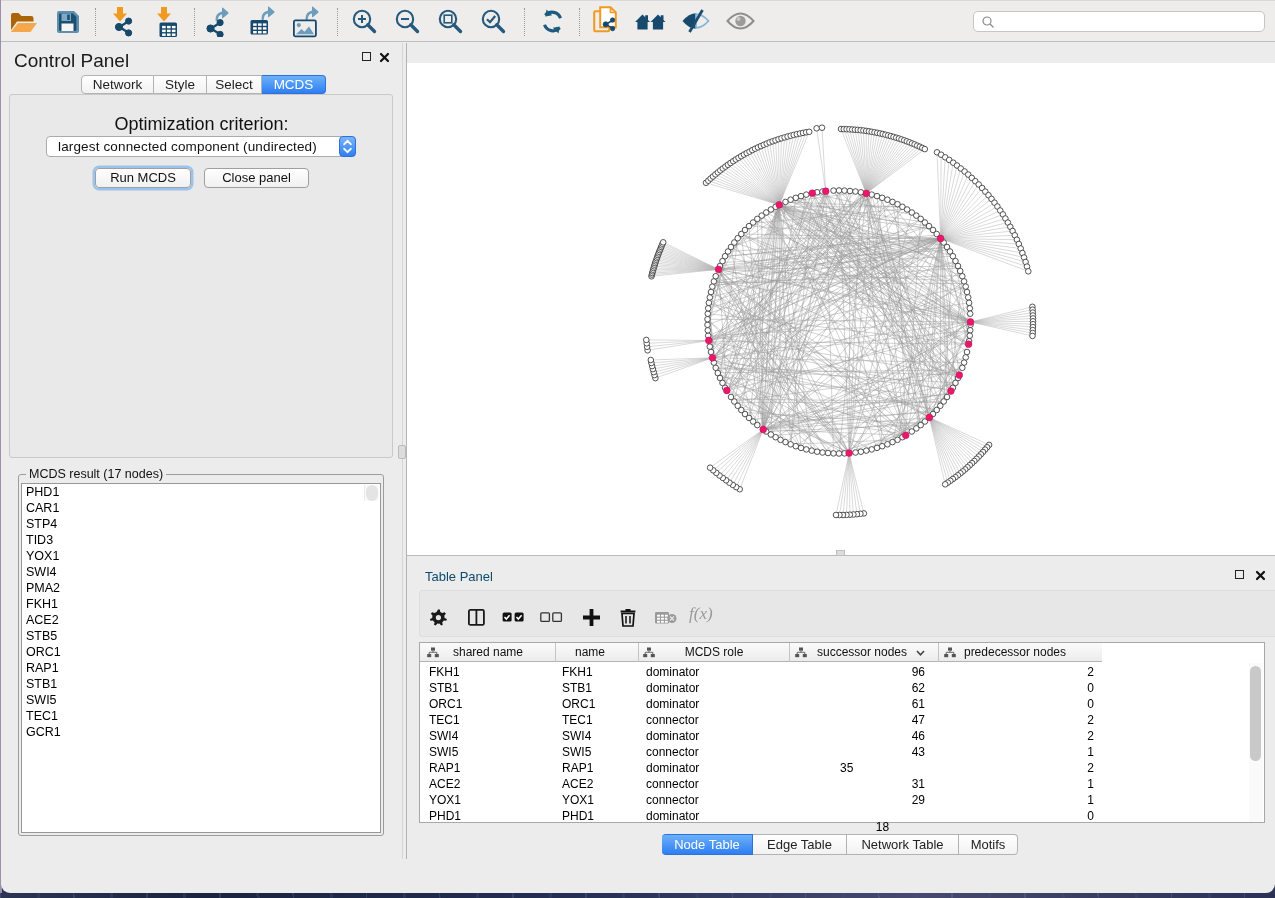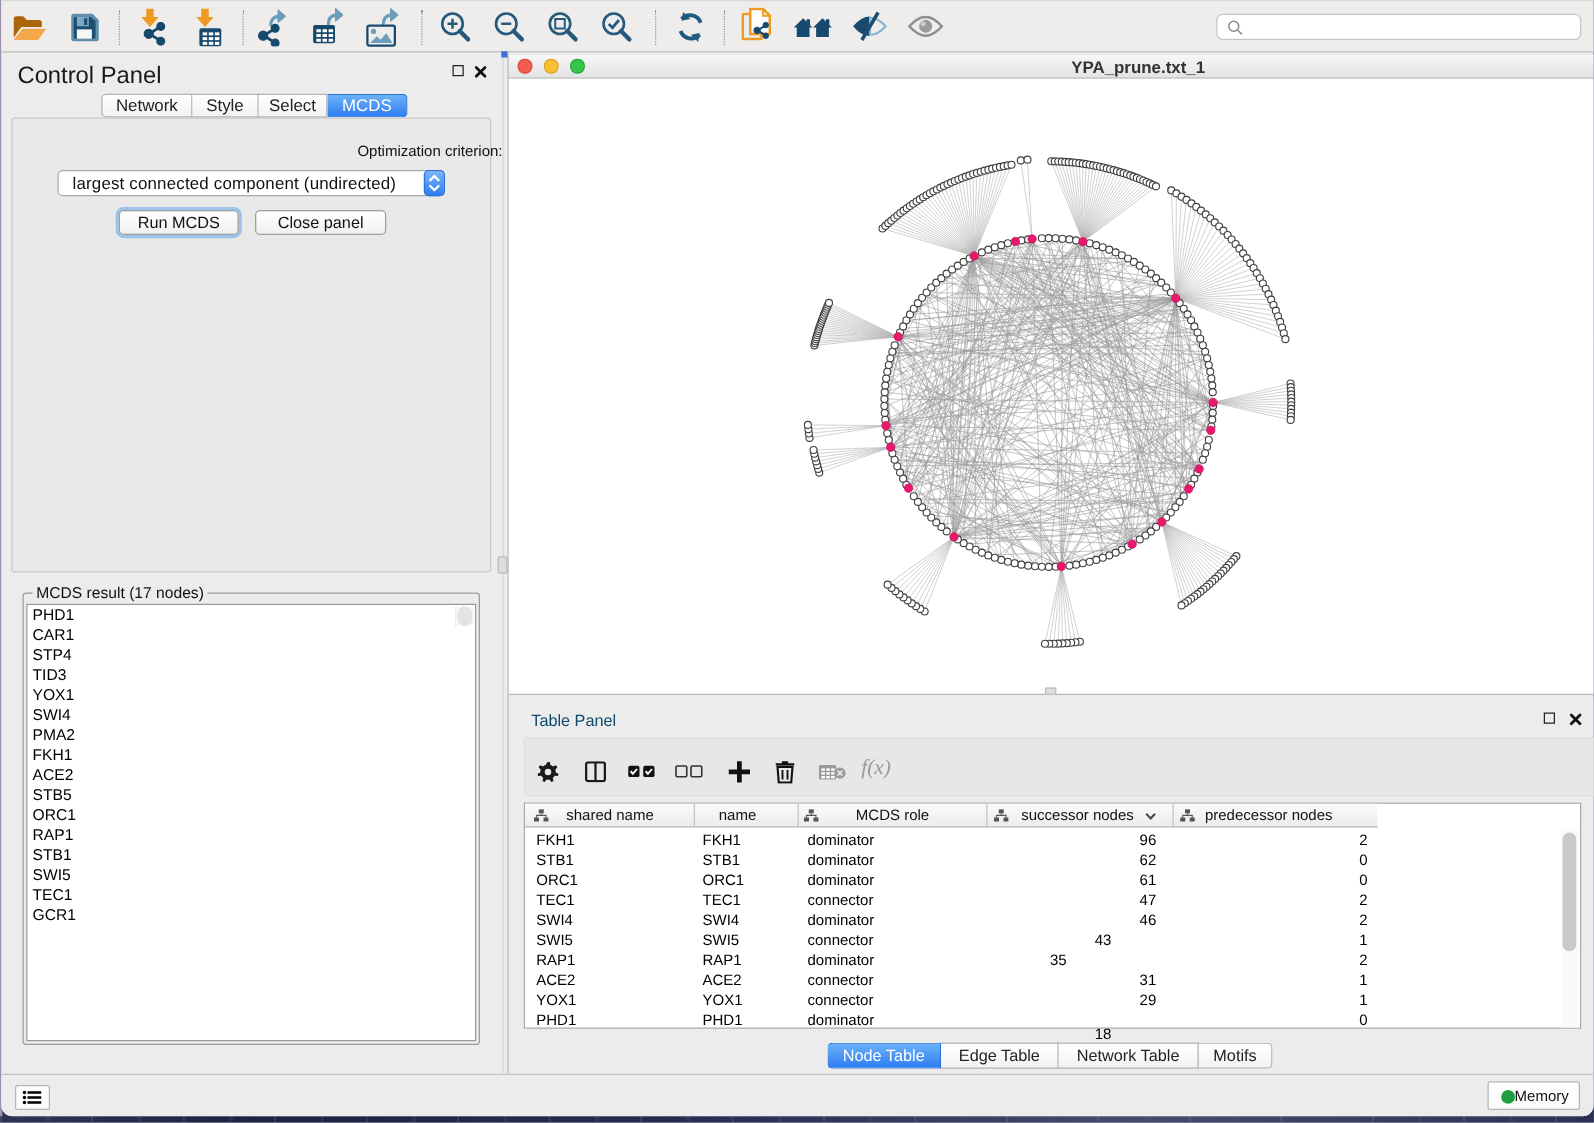--- a/index.html
+++ b/index.html
@@ -17,21 +17,21 @@
 .wicon{position:absolute;width:8.5px;height:8.5px;border:1.3px solid #222}
 
 .tabrow{position:absolute;height:19px;display:flex}
 .tab{height:19px;border:1px solid #b3b3b3;border-left:none;background:linear-gradient(#ffffff,#f2f2f2);
 color:#222;font-size:13.5px;display:flex;align-items:center;justify-content:center}
 .tab.first{border-left:1px solid #b3b3b3;border-radius:4px 0 0 4px}
 .tab.last{border-radius:0 4px 4px 0}
 .tab.sel{background:linear-gradient(#6cb1f8,#2e7ef3);border-color:#2c72dd;color:#fff}
 
 #cpanel{position:absolute;left:8px;top:94px;width:384px;height:364px;background:#e9e9e9;border:1px solid #c9c9c9;border-radius:3px}
-#optlbl{position:absolute;left:0;top:114px;width:401px;text-align:right;font-size:12px;color:#111}
+#optlbl{position:absolute;left:0;top:114px;width:401px;text-align:center;font-size:18px;color:#111}
 #dd{position:absolute;left:45px;top:136px;width:310px;height:21px;background:#fff;border:1px solid #ababab;border-radius:4px;font-size:13.5px;color:#111;line-height:19px;padding-left:11px;letter-spacing:0.15px}
 #ddstep{position:absolute;right:-1px;top:-1px;width:17px;height:21px;border-radius:4px;background:linear-gradient(#7db5f9,#2e7ef3);border:1px solid #2c72dd}
 .btn{position:absolute;height:20px;background:linear-gradient(#ffffff,#f0f0f0);border:1px solid #9f9f9f;border-radius:4px;
 font-size:13px;color:#111;text-align:center;line-height:18px}
 
 #grp{position:absolute;left:17px;top:474px;width:366px;height:362px;border:1px solid #9c9c9c;border-radius:3px}
 #grplbl{position:absolute;left:25px;top:467px;background:#ececec;padding:0 3px;font-size:12.5px;color:#111}
 #list{position:absolute;left:2px;top:8px;width:360px;height:350px;background:#fff;border:1px solid #989898;font-size:12.5px;color:#000}
 #list div{height:16px;line-height:16px;padding-left:4px}
 #lsb{position:absolute;right:1px;top:1px;width:15px;height:348px;background:#fafafa;border-left:1px solid #ececec}
@@ -244,27 +244,20 @@
         <div>TEC1</div>
         <div>GCR1</div>
         <div id="lsb">
           <div id="lsbthumb"></div>
         </div>
       </div>
     </div>
 <div id="grplbl">MCDS result (17 nodes)</div>
 <div id="vsplit"></div>
     <div id="vhandle"></div>
-<div id="nettitle">
-<div style="position:absolute;left:-6.5px;top:-3px;width:5.5px;height:5px;background:#3f72d4"></div>
-      <div class="tl" style="left:7px;background:#f25c54;border:0.5px solid #e04840"></div>
-<div class="tl" style="left:28px;background:#f6c132;border:0.5px solid #e0a322"></div>
-<div class="tl" style="left:49px;background:#36c64a;border:0.5px solid #24aa36"></div>
-<div style="position:absolute;left:0;top:2px;width:1007px;text-align:center;font-size:13.5px;font-weight:700;color:#333">YPA_prune.txt_1</div>
-</div>
 <div id="ncanvas"><svg id="net" width="869" height="493" viewBox="0 0 869 493">
         <path fill="none" stroke="#b5b5b5" stroke-width="0.5" d="M372.3 141.8L299 119.8M372.3 141.8L301.3 117.7M372.3 141.8L303.6 115.5M372.3 141.8L306 113.5M372.3 141.8L308.4 111.4M372.3 141.8L310.9 109.4M372.3 141.8L313.3 107.4M372.3 141.8L315.8 105.5M372.3 141.8L318.4 103.6M372.3 141.8L320.9 101.8M372.3 141.8L323.5 100M372.3 141.8L326.2 98.2M372.3 141.8L328.8 96.5M372.3 141.8L331.5 94.8M372.3 141.8L334.2 93.2M372.3 141.8L336.9 91.6M372.3 141.8L339.7 90.1M372.3 141.8L342.5 88.6M372.3 141.8L345.3 87.1M372.3 141.8L348.1 85.7M372.3 141.8L351 84.4M372.3 141.8L353.9 83.1M372.3 141.8L356.8 81.8M372.3 141.8L359.7 80.6M372.3 141.8L362.6 79.4M372.3 141.8L365.6 78.3M372.3 141.8L368.5 77.3M372.3 141.8L371.5 76.2M372.3 141.8L374.5 75.3M372.3 141.8L377.6 74.4M372.3 141.8L380.6 73.5M372.3 141.8L383.7 72.7M372.3 141.8L386.7 71.9M372.3 141.8L389.8 71.2M372.3 141.8L392.9 70.5M372.3 141.8L396 69.9M372.3 141.8L399.1 69.3M372.3 141.8L402.2 68.8M418.7 128.2L409.6 65.3M418.7 128.2L415 64.7M459.3 130.4L434 66M459.3 130.4L436.8 66.1M459.3 130.4L439.6 66.2M459.3 130.4L442.4 66.3M459.3 130.4L445.2 66.5M459.3 130.4L448 66.7M459.3 130.4L450.8 66.9M459.3 130.4L453.6 67.2M459.3 130.4L456.4 67.5M459.3 130.4L459.2 67.9M459.3 130.4L461.9 68.3M459.3 130.4L464.7 68.8M459.3 130.4L467.5 69.3M459.3 130.4L470.2 69.8M459.3 130.4L473 70.4M459.3 130.4L475.7 71M459.3 130.4L478.4 71.7M459.3 130.4L481.1 72.4M459.3 130.4L483.8 73.1M459.3 130.4L486.5 73.9M459.3 130.4L489.2 74.7M459.3 130.4L491.9 75.5M459.3 130.4L494.5 76.4M459.3 130.4L497.2 77.3M459.3 130.4L499.8 78.3M459.3 130.4L502.4 79.3M459.3 130.4L505 80.4M459.3 130.4L507.6 81.4M459.3 130.4L510.2 82.6M459.3 130.4L512.8 83.7M459.3 130.4L515.3 84.9M459.3 130.4L517.8 86.1M533.6 175.5L530 89.3M533.6 175.5L534.1 91.7M533.6 175.5L538.2 94.3M533.6 175.5L542.2 96.9M533.6 175.5L546.2 99.7M533.6 175.5L550 102.5M533.6 175.5L553.8 105.5M533.6 175.5L557.6 108.5M533.6 175.5L561.2 111.6M533.6 175.5L564.8 114.9M533.6 175.5L568.3 118.2M533.6 175.5L571.7 121.5M533.6 175.5L575.1 125M533.6 175.5L578.3 128.6M533.6 175.5L581.5 132.2M533.6 175.5L584.5 135.9M533.6 175.5L587.5 139.7M533.6 175.5L590.4 143.5M533.6 175.5L593.2 147.5M533.6 175.5L595.9 151.4M533.6 175.5L598.4 155.5M533.6 175.5L600.9 159.6M533.6 175.5L603.3 163.8M533.6 175.5L605.6 168M533.6 175.5L607.8 172.3M533.6 175.5L609.9 176.7M533.6 175.5L611.8 181M533.6 175.5L613.7 185.5M533.6 175.5L615.4 190M533.6 175.5L617.1 194.5M533.6 175.5L618.6 199M533.6 175.5L620 203.6M533.6 175.5L621.3 208.3M563.5 259L625.4 243.8M563.5 259L625.6 246.7M563.5 259L625.8 249.6M563.5 259L625.9 252.5M563.5 259L626 255.4M563.5 259L626 258.3M563.5 259L626 261.2M563.5 259L625.9 264.1M563.5 259L625.8 267.1M563.5 259L625.7 270M563.5 259L625.5 272.9M522.4 354.5L582.1 381.9M522.4 354.5L580.1 384.3M522.4 354.5L578.1 386.6M522.4 354.5L576 389M522.4 354.5L573.9 391.3M522.4 354.5L571.8 393.5M522.4 354.5L569.6 395.8M522.4 354.5L567.4 398M522.4 354.5L565.1 400.1M522.4 354.5L562.8 402.2M522.4 354.5L560.5 404.3M522.4 354.5L558.2 406.4M522.4 354.5L555.8 408.4M522.4 354.5L553.4 410.3M522.4 354.5L550.9 412.3M522.4 354.5L548.4 414.2M522.4 354.5L545.9 416M522.4 354.5L543.4 417.8M522.4 354.5L540.8 419.6M522.4 354.5L538.2 421.3M442.1 390.1L456.9 450.4M442.1 390.1L453.4 450.8M442.1 390.1L449.9 451.2M442.1 390.1L446.4 451.5M442.1 390.1L442.9 451.7M442.1 390.1L439.5 451.9M442.1 390.1L436 452M442.1 390.1L432.5 452M442.1 390.1L429 452M356.2 366.5L332.7 426.2M356.2 366.5L329.2 424.1M356.2 366.5L325.8 421.9M356.2 366.5L322.4 419.7M356.2 366.5L319.1 417.3M356.2 366.5L315.8 414.9M356.2 366.5L312.5 412.5M356.2 366.5L309.3 409.9M356.2 366.5L306.2 407.3M356.2 366.5L303.1 404.7M305.5 294.8L248.4 315.1M305.5 294.8L247.5 312.1M305.5 294.8L246.7 309.1M305.5 294.8L245.9 306.1M305.5 294.8L245.1 303.1M305.5 294.8L244.4 300M305.5 294.8L243.8 297M301.8 277.5L240.6 287.3M301.8 277.5L240.1 283.8M301.8 277.5L239.7 280.3M301.8 277.5L239.3 276.9M311.5 206.4L244.5 213.3M311.5 206.4L244.9 211.6M311.5 206.4L245.3 210M311.5 206.4L245.8 208.3M311.5 206.4L246.2 206.7M311.5 206.4L246.7 205M311.5 206.4L247.2 203.4M311.5 206.4L247.7 201.7M311.5 206.4L248.2 200.1M311.5 206.4L248.7 198.4M311.5 206.4L249.3 196.8M311.5 206.4L249.9 195.2M311.5 206.4L250.4 193.6M311.5 206.4L251 192M311.5 206.4L251.6 190.4M311.5 206.4L252.2 188.8M311.5 206.4L252.9 187.2M311.5 206.4L253.5 185.6M311.5 206.4L254.2 184M311.5 206.4L254.8 182.4M311.5 206.4L255.5 180.8M311.5 206.4L256.2 179.3"></path>
         <path fill="none" stroke="#9a9a9a" stroke-width="0.45" d="M372.3 141.8L540 184M372.3 141.8L545.9 193.2M372.3 141.8L551 203M372.3 141.8L555.3 213.2M372.3 141.8L558.7 223.6M372.3 141.8L561.2 234.4M372.3 141.8L562.1 239.8M372.3 141.8L563.2 250.7M372.3 141.8L563.5 261.8M372.3 141.8L563.2 267.3M372.3 141.8L561.2 283.6M372.3 141.8L560 289M372.3 141.8L557.1 299.6M372.3 141.8L553.2 310M372.3 141.8L548.5 319.9M372.3 141.8L545.9 324.8M372.3 141.8L540 334M372.3 141.8L504.8 368.5M372.3 141.8L480.4 381.3M372.3 141.8L470 384.9M372.3 141.8L404.7 387.6M372.3 141.8L394 384.9M372.3 141.8L383.6 381.3M372.3 141.8L373.5 376.8M372.3 141.8L363.9 371.5M372.3 141.8L354.7 365.4M372.3 141.8L350.3 362.1M372.3 141.8L342 354.9M372.3 141.8L334.3 347M372.3 141.8L327.3 338.5M372.3 141.8L321 329.5M372.3 141.8L318.1 324.8M372.3 141.8L315.5 319.9M372.3 141.8L310.8 310M372.3 141.8L306.9 299.6M372.3 141.8L304 289M405.3 130.2L540 334M405.3 130.2L533.3 342.8M405.3 130.2L383.6 381.3M405.3 130.2L324 334M405.3 130.2L315.5 319.9M418.7 128.2L526 351M418.7 128.2L513.7 362.1M418.7 128.2L475.2 383.2M418.7 128.2L426.5 390.4M418.7 128.2L383.6 381.3M418.7 128.2L342 354.9M418.7 128.2L330.7 342.8M418.7 128.2L315.5 319.9M459.3 130.4L540 334M459.3 130.4L533.3 342.8M459.3 130.4L522 354.9M459.3 130.4L513.7 362.1M459.3 130.4L495.4 374.2M459.3 130.4L475.2 383.2M459.3 130.4L432 390.5M459.3 130.4L363.9 371.5M459.3 130.4L359.2 368.5M459.3 130.4L346.1 358.5M459.3 130.4L304 289M459.3 130.4L301.9 278.2M459.3 130.4L300.5 256.2M459.3 130.4L301.2 245.3M533.6 175.5L548.5 319.9M533.6 175.5L543 329.5M533.6 175.5L540 334M533.6 175.5L533.3 342.8M533.6 175.5L522 354.9M533.6 175.5L517.9 358.5M533.6 175.5L509.3 365.4M533.6 175.5L500.1 371.5M533.6 175.5L490.5 376.8M533.6 175.5L485.5 379.1M533.6 175.5L448.5 389.5M533.6 175.5L394 384.9M533.6 175.5L363.9 371.5M533.6 175.5L334.3 347M533.6 175.5L327.3 338.5M533.6 175.5L315.5 319.9M533.6 175.5L310.8 310M533.6 175.5L306.9 299.6M533.6 175.5L301.9 278.2M533.6 175.5L301.2 272.7M533.6 175.5L300.5 261.8M533.6 175.5L300.8 250.7M533.6 175.5L301.2 245.3M533.6 175.5L302.8 234.4M533.6 175.5L305.3 223.6M533.6 175.5L308.7 213.2M533.6 175.5L313 203M533.6 175.5L318.1 193.2M533.6 175.5L321 188.5M533.6 175.5L330.7 175.2M533.6 175.5L334.3 171M533.6 175.5L342 163.1M563.5 259L388.8 383.2M563.5 259L378.5 379.1M563.5 259L368.6 374.2M563.5 259L324 334M563.5 259L305.3 294.4M563.5 259L301.2 272.7M563.5 259L300.5 256.2M563.5 259L306.9 218.4M563.5 259L318.1 193.2M563.5 259L327.3 179.5M563.5 259L334.3 171M563.5 259L346.1 159.5M563.5 259L359.2 149.5M563.5 259L363.9 146.5M563.5 259L378.5 138.9M563.5 259L388.8 134.8M563.5 259L404.7 130.4M561.6 281.2L301.9 278.2M561.6 281.2L300.8 250.7M561.6 281.2L334.3 171M561.6 281.2L350.3 155.9M561.6 281.2L368.6 143.8M561.6 281.2L394 133.1M552.3 312.1L308.7 304.8M552.3 312.1L301.2 272.7M552.3 312.1L301.9 239.8M552.3 312.1L324 184M552.3 312.1L334.3 171M552.3 312.1L354.7 152.6M552.3 312.1L363.9 146.5M552.3 312.1L394 133.1M552.3 312.1L410.1 129.3M543.9 328.1L301.9 278.2M543.9 328.1L363.9 146.5M543.9 328.1L388.8 134.8M543.9 328.1L415.5 128.5M543.9 328.1L426.5 127.6M543.9 328.1L453.9 129.3M522.4 354.5L301.9 239.8M522.4 354.5L304 229M522.4 354.5L308.7 213.2M522.4 354.5L354.7 152.6M522.4 354.5L394 133.1M522.4 354.5L437.5 127.6M522.4 354.5L453.9 129.3M522.4 354.5L464.7 131.6M522.4 354.5L485.5 138.9M498.7 372.3L306.9 218.4M498.7 372.3L315.5 198.1M498.7 372.3L359.2 149.5M498.7 372.3L432 127.5M498.7 372.3L470 133.1M498.7 372.3L490.5 141.2M498.7 372.3L513.7 155.9M442.1 390.1L302.8 234.4M442.1 390.1L305.3 223.6M442.1 390.1L308.7 213.2M442.1 390.1L327.3 179.5M442.1 390.1L334.3 171M442.1 390.1L432 127.5M442.1 390.1L443 128M442.1 390.1L453.9 129.3M442.1 390.1L464.7 131.6M442.1 390.1L475.2 134.8M442.1 390.1L504.8 149.5M442.1 390.1L517.9 159.5M442.1 390.1L558.7 223.6M442.1 390.1L562.1 239.8M356.2 366.5L324 184M356.2 366.5L334.3 171M356.2 366.5L342 163.1M356.2 366.5L350.3 155.9M356.2 366.5L354.7 152.6M356.2 366.5L368.6 143.8M356.2 366.5L378.5 138.9M356.2 366.5L388.8 134.8M356.2 366.5L399.3 131.6M356.2 366.5L421 128M356.2 366.5L432 127.5M356.2 366.5L443 128M356.2 366.5L453.9 129.3M356.2 366.5L464.7 131.6M356.2 366.5L495.4 143.8M356.2 366.5L553.2 208M356.2 366.5L557.1 218.4M356.2 366.5L563.2 267.3M356.2 366.5L562.1 278.2M356.2 366.5L558.7 294.4M356.2 366.5L555.3 304.8M356.2 366.5L548.5 319.9M356.2 366.5L543 329.5M356.2 366.5L540 334M356.2 366.5L529.7 347M356.2 366.5L522 354.9M319.8 327.5L410.1 129.3M319.8 327.5L453.9 129.3M319.8 327.5L485.5 138.9M319.8 327.5L513.7 155.9M319.8 327.5L522 163.1M319.8 327.5L533.3 175.2M319.8 327.5L558.7 223.6M319.8 327.5L563.2 267.3M305.5 294.8L448.5 128.5M305.5 294.8L464.7 131.6M305.5 294.8L475.2 134.8M305.5 294.8L500.1 146.5M305.5 294.8L529.7 171M305.5 294.8L540 184M305.5 294.8L563.2 267.3M305.5 294.8L557.1 299.6M305.5 294.8L529.7 347M301.8 277.5L485.5 138.9M301.8 277.5L513.7 155.9M301.8 277.5L533.3 175.2M301.8 277.5L548.5 198.1M301.8 277.5L558.7 223.6M301.8 277.5L562.1 239.8M311.5 206.4L522 163.1M311.5 206.4L533.3 175.2M311.5 206.4L540 184M311.5 206.4L545.9 193.2M311.5 206.4L551 203M311.5 206.4L557.1 218.4M311.5 206.4L563.5 256.2M311.5 206.4L551 315M311.5 206.4L504.8 368.5M311.5 206.4L500.1 371.5M311.5 206.4L490.5 376.8M311.5 206.4L443 390M311.5 206.4L437.5 390.4M311.5 206.4L421 390M311.5 206.4L410.1 388.7M311.5 206.4L394 384.9M300.5 256.2L426.5 390.4M301.9 278.2L415.5 389.5M404.7 130.4L509.3 152.6M545.9 193.2L536.7 338.5M533.3 342.8L475.2 383.2M529.7 171L562.8 272.7M504.8 368.5L558.7 294.4M383.6 136.7L526 167M562.8 272.7L432 127.5M308.7 304.8L301.2 245.3M306.9 218.4L437.5 390.4M475.2 134.8L513.7 362.1M301.9 239.8L522 163.1M522 354.9L563.5 261.8M470 384.9L563.2 250.7M561.2 283.6L415.5 389.5M305.3 223.6L421 390M310.8 310L464.7 386.4M321 188.5L300.5 261.8M301.2 272.7L394 384.9M300.5 256.2L453.9 388.7M555.3 304.8L426.5 127.6M300.8 267.3L318.1 193.2M540 184L306.9 218.4M359.2 368.5L308.7 304.8M548.5 198.1L562.1 278.2M383.6 381.3L306.9 299.6M321 188.5L404.7 130.4M313 315L330.7 175.2M480.4 136.7L561.2 234.4M536.7 179.5L561.2 283.6M490.5 376.8L383.6 381.3M555.3 213.2L543 329.5M338 167L383.6 136.7M368.6 143.8L495.4 143.8M306.9 299.6L301.9 239.8M551 315L437.5 390.4M346.1 358.5L308.7 213.2M324 184L470 133.1M300.5 256.2L315.5 198.1M540 334L459.3 387.6M378.5 138.9L453.9 129.3M443 390L327.3 338.5M315.5 198.1L363.9 146.5M470 133.1L563.5 256.2M504.8 368.5L426.5 390.4M410.1 388.7L305.3 294.4M448.5 128.5L557.1 218.4M308.7 304.8L301.9 239.8M522 354.9L459.3 387.6M304 229L338 167M563.2 267.3L490.5 376.8M437.5 390.4L318.1 324.8M312.6 314L540.3 333.5M325.4 336.1L536.8 338.5M327.2 338.4L554.1 307.8M348.3 360.4L527.9 349M310.7 309.7L554.4 307M359.4 368.7L514.2 361.6M306.4 298.1L544.7 326.7M308.9 305.3L548.6 319.8M366 372.7L518.1 358.4M307 299.9L529.3 347.4M314.8 318.7L506.2 367.6M327.9 339.4L536 339.5M336.4 349.3L515 361M333 345.5L500 371.5M305.9 296.4L495.6 374.1M344.1 356.8L542.3 330.6M366.1 145.2L525 166M317.9 193.6L530.5 171.8M372.6 141.7L522.3 163.4M381.4 137.6L552.5 206.3M344.9 160.5L498.8 145.7M378.6 138.8L495.9 144.1M378.6 138.8L517.6 159.1M306.7 219.2L555 212.6M306.6 219.3L557.7 220.5M303.8 229.7L497.9 145.2M367.8 144.2L559.8 227.9M305.7 222.3L551.9 205M314.7 199.6L542.2 187.2M356.2 366.5L418.7 128.2M498.7 372.3L356.2 366.5M498.7 372.3L301.8 277.5M405.3 130.2L418.7 128.2M552.3 312.1L522.4 354.5M552.3 312.1L418.7 128.2M319.8 327.5L459.3 130.4M459.3 130.4L305.5 294.8M563.5 259L522.4 354.5M372.3 141.8L405.3 130.2M498.7 372.3L405.3 130.2M522.4 354.5L442.1 390.1M442.1 390.1L319.8 327.5M533.6 175.5L552.3 312.1M311.5 206.4L319.8 327.5M563.5 259L311.5 206.4"></path>
         <g fill="#fff" stroke="#404040" stroke-width="0.9">
           <circle cx="432" cy="127.5" r="2.8"></circle>
           <circle cx="437.5" cy="127.6" r="2.8"></circle>
           <circle cx="443" cy="128" r="2.8"></circle>
           <circle cx="448.5" cy="128.5" r="2.8"></circle>
           <circle cx="453.9" cy="129.3" r="2.8"></circle>
           <circle cx="464.7" cy="131.6" r="2.8"></circle>
@@ -736,21 +729,21 @@
         <div class="cell" style="left:420px;top:69px;width:85px;text-align:right">47</div>
         <div class="cell" style="left:589px;top:69px;width:85px;text-align:right">2</div>
         <div class="cell" style="left:9px;top:85px">SWI4</div>
         <div class="cell" style="left:142px;top:85px">SWI4</div>
         <div class="cell" style="left:226px;top:85px">dominator</div>
         <div class="cell" style="left:420px;top:85px;width:85px;text-align:right">46</div>
         <div class="cell" style="left:589px;top:85px;width:85px;text-align:right">2</div>
         <div class="cell" style="left:9px;top:101px">SWI5</div>
         <div class="cell" style="left:142px;top:101px">SWI5</div>
         <div class="cell" style="left:226px;top:101px">connector</div>
-        <div class="cell" style="left:420px;top:101px;width:85px;text-align:center">43</div>
+        <div class="cell" style="left:420px;top:101px;width:85px;text-align:right">43</div>
         <div class="cell" style="left:589px;top:101px;width:85px;text-align:right">1</div>
         <div class="cell" style="left:9px;top:117px">RAP1</div>
         <div class="cell" style="left:142px;top:117px">RAP1</div>
         <div class="cell" style="left:226px;top:117px">dominator</div>
         <div class="cell" style="left:420px;top:117px;width:85px;">35</div>
         <div class="cell" style="left:589px;top:117px;width:85px;text-align:right">2</div>
         <div class="cell" style="left:9px;top:133px">ACE2</div>
         <div class="cell" style="left:142px;top:133px">ACE2</div>
         <div class="cell" style="left:226px;top:133px">connector</div>
         <div class="cell" style="left:420px;top:133px;width:85px;text-align:right">31</div>
@@ -769,23 +762,12 @@
           <div id="tsbthumb"></div>
         </div>
 </div>
 </div>
 <div id="btabs">
 <div class="btab first" style="width:91px;border-radius:4px 0 0 4px;background:linear-gradient(#6cb1f8,#2e7ef3);border-color:#2c72dd;color:#fff">Node Table</div>
 <div class="btab" style="width:94px">Edge Table</div>
 <div class="btab" style="width:112px">Network Table</div>
 <div class="btab last" style="width:59px;border-radius:0 4px 4px 0">Motifs</div>
 </div>
-<div id="status">
-<div id="menu-btn"><svg width="16" height="14" viewBox="0 0 16 14" style="margin:2px 0 0 5px">
-          <circle cx="1.5" cy="3" r="1.4"></circle>
-          <circle cx="1.5" cy="7" r="1.4"></circle>
-          <circle cx="1.5" cy="11" r="1.4"></circle>
-          <rect x="4" y="2" width="11" height="2"></rect>
-          <rect x="4" y="6" width="11" height="2"></rect>
-          <rect x="4" y="10" width="11" height="2"></rect>
-        </svg></div>
-<div id="mem-btn"><div id="memdot"></div>Memory</div>
-</div>
 </div>
 </body></html>

